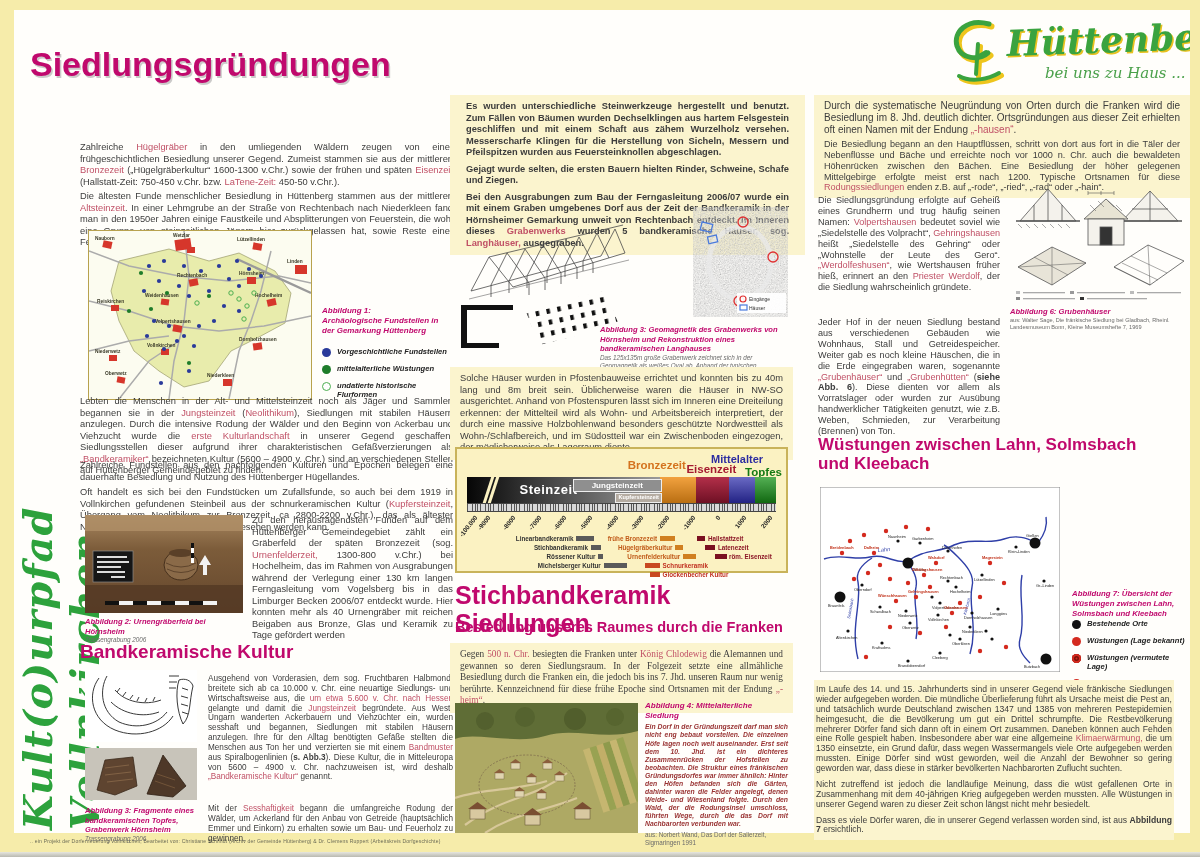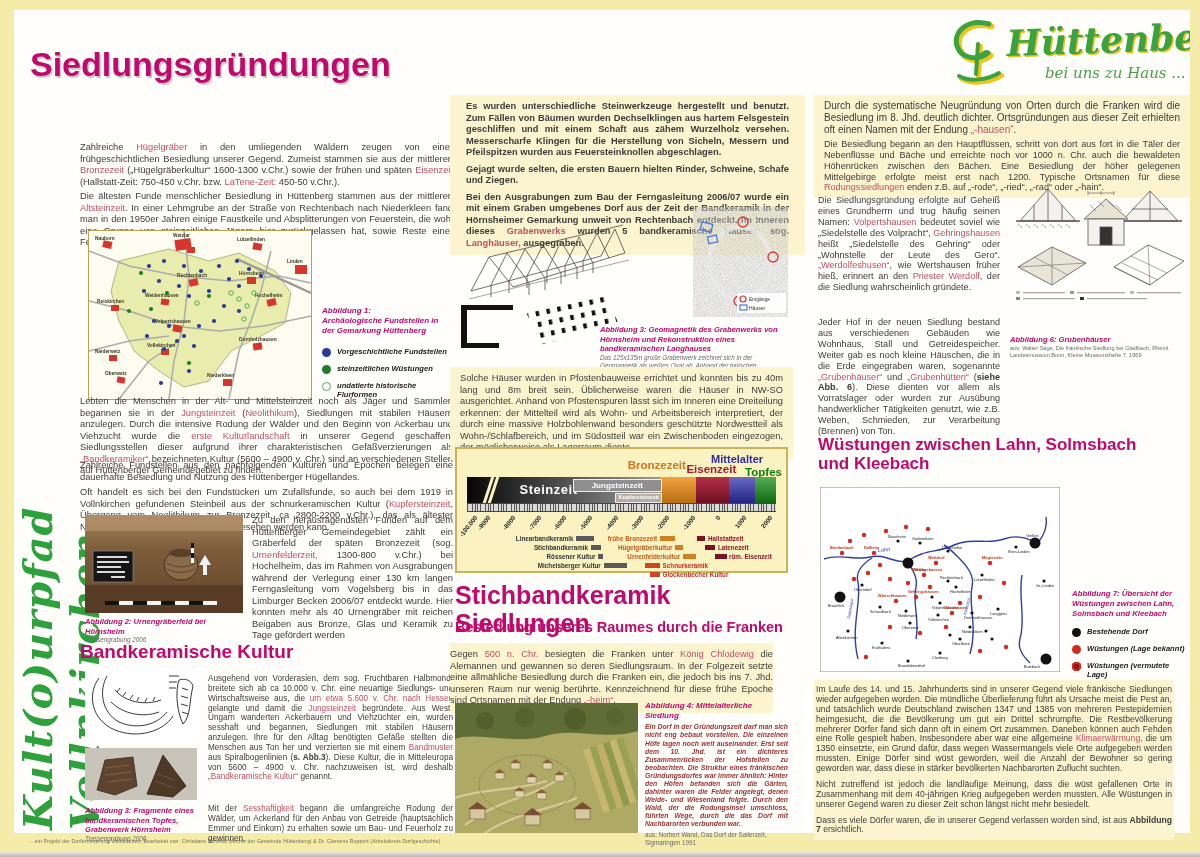--- a/index.html
+++ b/index.html
@@ -168,21 +168,21 @@
   </div>
   <div class="abs" style="top:218px;left:242px;width:131px;">
     <div class="figcap" style="font-size:8px;">Abbildung 1:</div>
     <div class="figcap" style="font-size:8px;margin-bottom:10px;">Archäologische Fundstellen in der Gemarkung Hüttenberg</div>
     <div class="legend-item">
         <span class="dot" style="background:#2a3a9a;"></span>
         <span>Vorgeschichtliche Fundstellen</span>
       </div>
     <div class="legend-item">
         <span class="dot" style="background:#1e7c2a;"></span>
-        <span>steinzeitlichen Wüstungen</span>
+        <span>mittelalterliche Wüstungen</span>
       </div>
     <div class="legend-item">
         <span class="dot" style="background:#fff;border:1.5px solid #4caf50;box-sizing:border-box;"></span>
         <span>undatierte historische Flurformen</span>
       </div>
   </div>
 
   <p class="p abs" style="top:308px;width:373px;">Lebten die Menschen in der Alt- und Mittelsteinzeit noch als Jäger und Sammler, begannen sie in der <span class="hl">Jungsteinzeit</span> (<span class="hl">Neolithikum</span>), Siedlungen mit stabilen Häusern anzulegen. Durch die intensive Rodung der Wälder und den Beginn von Ackerbau und Viehzucht wurde die <span class="hl">erste Kulturlandschaft</span> in unserer Gegend geschaffen. Siedlungsstellen dieser aufgrund ihrer charakteristischen Gefäßverzierungen als <span class="hl">„Bandkeramiker“</span> bezeichneten Kultur (5600 – 4900 v. Chr.) sind an verschiedenen Stellen auf Hüttenberger Gemeindegebiet zu finden.</p>
   <p class="p abs" style="top:372px;width:373px;">Zahlreiche Fundstellen aus den nachfolgenden Kulturen und Epochen belegen eine dauerhafte Besiedlung und Nutzung des Hüttenberger Hügellandes.</p>
   <p class="p abs" style="top:399px;width:373px;">Oft handelt es sich bei den Fundstücken um Zufallsfunde, so auch bei dem 1919 in Vollnkirchen gefundenen Steinbeil aus der schnurkeramischen Kultur (<span class="hl">Kupfersteinzeit</span>, Übergang vom Neolithikum zur Bronzezeit, ca 2800-2200 v.Chr.), das als ältester Nachweis des „Ur-Vollnkircheners“ angesehen werden kann.</p>
@@ -399,21 +399,21 @@
       <i class="tsb" style="top:10px;left:77%;width:3.3%;background:#7a1020;"></i>
         <span class="tsl" style="top:9px;left:81.2%;width:20%;color:#8b1525;">Latenezeit</span>
       <i class="tsb" style="top:19px;left:80.3%;width:3.7%;background:#7a1020;"></i>
         <span class="tsl" style="top:18px;left:84.8%;width:20%;color:#8b1525;">röm. Eisenzeit</span>
     </div>
   </div>
 
   <h2 class="hmag abs" style="top:486px;left:0;font-size:25px;">Stichbandkeramik Siedlungen</h2>
   <h3 class="hmag abs" style="top:524px;left:0;font-size:14.5px;">Besiedlung unseres Raumes durch die Franken</h3>
 
-  <div class="ybox abs" style="top:548px;left:-5px;width:323px;padding:6px 0;">
+  <div class="ybox abs" style="top:548px;left:-5px;width:323px;padding:6px 10px;font-family:Liberation Serif, serif;">
     <p class="p">Gegen <span class="hl">500 n. Chr.</span> besiegten die Franken unter <span class="hl">König Chlodewig</span> die Alemannen und gewannen so deren Siedlungsraum.  In der Folgezeit setzte eine allmähliche Besiedlung durch die Franken ein, die jedoch bis ins 7. Jhd. unseren Raum nur wenig berührte. Kennzeichnend für diese frühe Epoche sind Ortsnamen mit der Endung <span class="hl">„-heim“</span>.</p>
   </div>
 
   <svg class="abs" style="top:608px;left:0;" width="183" height="130" viewBox="0 0 183 130">
     <rect width="183" height="130" fill="#aea964"></rect>
     <path d="M0,0 H183 V28 C150,38 118,24 90,33 C60,42 20,28 0,36 Z" fill="#5f6d36"></path>
     <circle cx="30" cy="18" r="9" fill="#53602e"></circle>
       <circle cx="70" cy="14" r="10" fill="#55632f"></circle>
       <circle cx="120" cy="16" r="11" fill="#515e2c"></circle>
       <circle cx="160" cy="14" r="9" fill="#57652f"></circle>
@@ -516,21 +516,21 @@
         <rect x="60" y="108" width="4" height="3" fill="#999"></rect>
         <rect x="67" y="109" width="48" height="1.3" fill="#aaa"></rect>
         <rect x="120" y="108" width="4" height="3" fill="#bbb"></rect>
         <rect x="127" y="109" width="44" height="1.3" fill="#aaa"></rect>
       <rect x="6" y="114" width="4" height="3" fill="#888"></rect>
         <rect x="13" y="115" width="52" height="1.3" fill="#aaa"></rect>
         <rect x="70" y="114" width="4" height="3" fill="#333"></rect>
         <rect x="77" y="115" width="60" height="1.3" fill="#aaa"></rect>
     </g>
   </svg>
-  <div class="abs" style="top:212px;left:192px;width:180px;margin-top:28px;">
+  <div class="abs" style="top:212px;left:192px;width:180px;">
     <div class="figcap">Abbildung 6: Grubenhäuser</div>
     <div class="figsub" style="font-style:normal;font-size:5.6px;">aus: Walter Sage, Die fränkische Siedlung bei Gladbach, Rheinl. Landesmuseum Bonn, Kleine Museumshefte 7, 1969</div>
   </div>
 
   <h3 class="hmag abs" style="top:340px;left:0;width:340px;font-size:17px;">Wüstungen zwischen Lahn, Solmsbach und Kleebach</h3>
 
   <svg class="abs" style="top:392px;left:2px;" width="240" height="185" viewBox="0 0 240 185">
     <rect width="240" height="185" fill="#ffffff" stroke="#888" stroke-width="1"></rect>
     <g stroke="#2f3fa8" stroke-width="1.4" fill="none">
       <path d="M4,72 C20,66 36,74 50,70 C66,66 76,78 88,74 C104,62 118,66 134,58 C152,50 168,58 184,52 C198,47 208,52 218,56"></path>
@@ -641,24 +641,24 @@
       <text x="108" y="72">Walsdorf</text>
       <text x="162" y="72">Magerstein</text>
       <text x="92" y="84">Döblingshausen</text>
       <text x="58" y="110">Wünschhausen</text>
       <text x="88" y="106">Gehringshausen</text>
       <text x="124" y="122">Odenhausen</text>
     </g>
   </svg>
 
   <div class="abs" style="top:494px;left:254px;width:118px;">
-    <div class="figcap" style="font-size:7.8px;margin-bottom:8px;">Abbildung 7: Übersicht der Wüstungen zwischen Lahn, Solmsbach und Kleebach</div>
+    <div class="figcap" style="font-size:7.8px;">Abbildung 7: Übersicht der Wüstungen zwischen Lahn, Solmsbach und Kleebach</div>
     <div class="legend-item">
         <span class="dot" style="background:#111;"></span>
-        <span>Bestehende Dorf</span>
+        <span>Bestehende Orte</span>
       </div>
     <div class="legend-item">
         <span class="dot" style="background:#d42a1e;"></span>
         <span>Wüstungen (Lage bekannt)</span>
       </div>
     <div class="legend-item">
         <span class="dot" style="background:#d42a1e;box-shadow:inset 0 0 0 2px #d42a1e, inset 0 0 0 3.5px #7a1008;"></span>
         <span>Wüstungen (vermutete Lage)</span>
       </div>
     <div class="legend-item">

